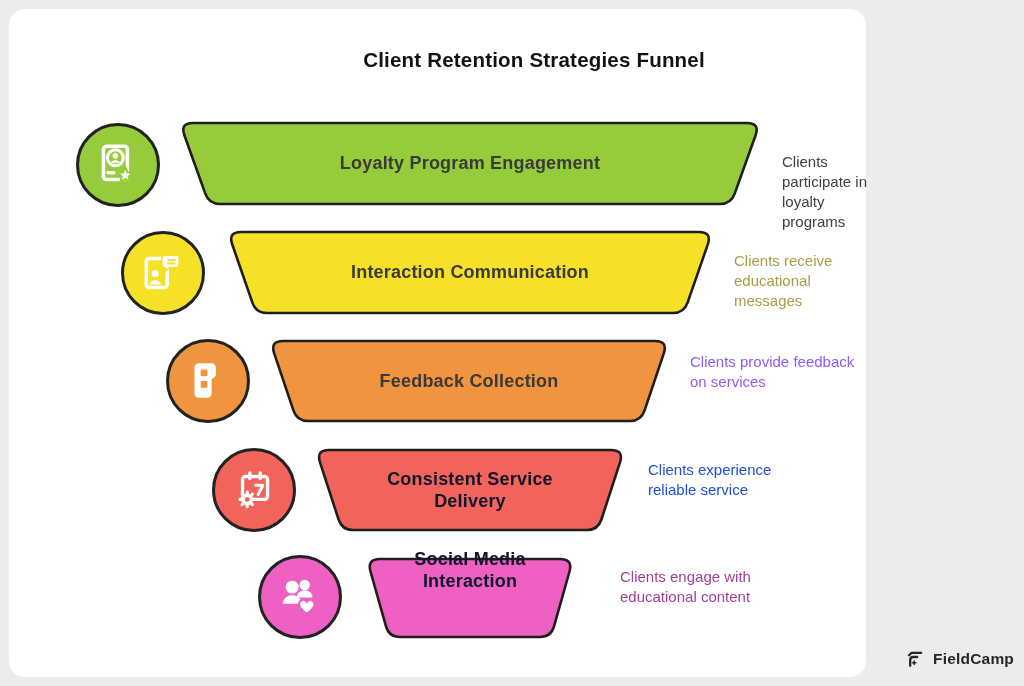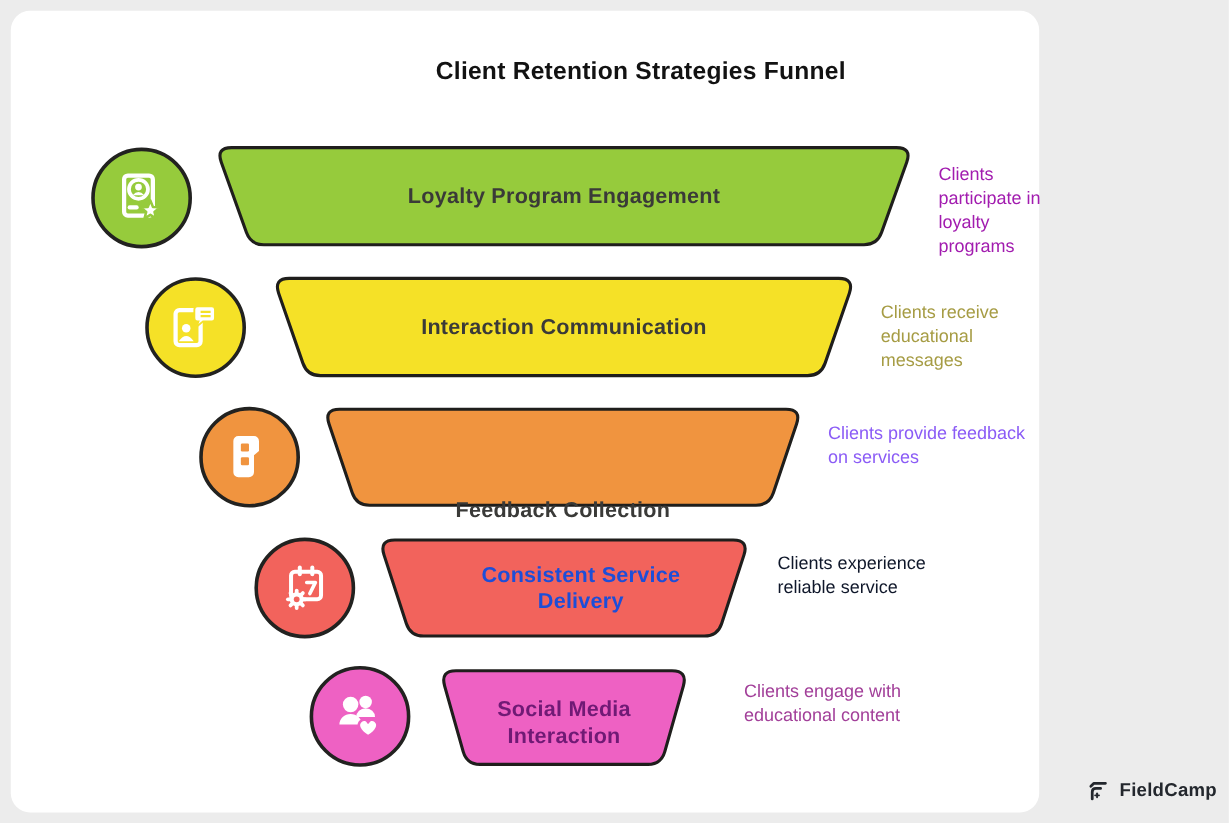--- a/index.html
+++ b/index.html
@@ -58,21 +58,21 @@
         <circle cx="21.5" cy="15.2" r="2.7" fill="#fff"></circle>
         <path d="M16.8,21.8 q4.7,-5.4 9.4,0 z" fill="#fff"></path>
         <line x1="14.5" y1="31.5" x2="20" y2="31.5" stroke="#fff" stroke-width="3.4" stroke-linecap="round"></line>
         <path d="M31,26 L33.1,31.2 38.6,31.5 34.3,35.1 35.7,40.5 31,37.5 26.3,40.5 27.7,35.1 23.4,31.5 28.9,31.2 Z" fill="#fff" stroke="currentColor" stroke-width="2" stroke-linejoin="round"></path>
       </svg>
     </div>
     <svg class="trap" width="588" height="89" viewBox="0 0 588 89" style="left: 176px; top: 119px;">
         <path class="trap-path" d="M8.4,16.2 Q4.0,4.0 17.0,4.0 L571.0,4.0 Q584.0,4.0 579.6,16.2 L558.7,74.6 Q555.0,85.0 544.0,85.0 L44.0,85.0 Q33.0,85.0 29.3,74.6 Z" fill="#96cb3c" stroke="#1f1e1c" stroke-width="2.6"></path>
       </svg>
     <div class="seg-label" style="left: 209px; top: 123px; width: 522px; height: 81px; color: rgb(58, 58, 56);">Loyalty Program Engagement</div>
-    <div class="annotation" style="left: 782px; top: 136px; color: #a21caf;">Clients participate in
+    <div class="annotation" style="left: 782px; top: 152px; color: #404040;">Clients participate in
 loyalty programs</div>
   </div>
 
   <div class="row">
     <div class="badge" style="left: 121px; top: 231px; background: rgb(245, 225, 39); color: rgb(245, 225, 39);">
       <svg viewBox="0 0 48 48" aria-hidden="true">
         <rect x="8" y="10" width="20" height="28" rx="3" fill="none" stroke="#fff" stroke-width="3.4"></rect>
         <circle cx="16.5" cy="24.5" r="3.4" fill="#fff"></circle>
         <path d="M10.5,35 q6,-8.5 12,0 z" fill="#fff"></path>
         <path d="M25,7 h12 a2.5,2.5 0 0 1 2.5,2.5 v7 a2.5,2.5 0 0 1 -2.5,2.5 h-7 l-5.5,4.5 1.8,-4.5 h-0.8 a2.5,2.5 0 0 1 -2.5,-2.5 v-7 a2.5,2.5 0 0 1 2.5,-2.5 z" fill="#fff" stroke="currentColor" stroke-width="1.5"></path>
@@ -92,21 +92,21 @@
     <div class="badge" style="left: 166px; top: 339px; background: rgb(240, 148, 63); color: rgb(240, 148, 63);">
       <svg viewBox="0 0 48 48" aria-hidden="true">
         <path d="M15,7 h12.5 a4,4 0 0 1 4,4 v8 l-4,3.5 v13.5 a4,4 0 0 1 -4,4 h-8.5 a4,4 0 0 1 -4,-4 v-25 a4,4 0 0 1 4,-4 z" fill="#fff"></path>
         <rect x="17" y="13" width="6.5" height="6.5" rx="1" fill="currentColor"></rect>
         <rect x="17" y="24" width="6.5" height="6.5" rx="1" fill="currentColor"></rect>
       </svg>
     </div>
     <svg class="trap" width="406" height="88" viewBox="0 0 406 88" style="left: 266px; top: 337px;">
         <path class="trap-path" d="M8.2,16.3 Q4.0,4.0 17.0,4.0 L389.0,4.0 Q402.0,4.0 397.8,16.3 L378.5,73.6 Q375.0,84.0 364.0,84.0 L42.0,84.0 Q31.0,84.0 27.5,73.6 Z" fill="#f0943f" stroke="#1f1e1c" stroke-width="2.6"></path>
       </svg>
-    <div class="seg-label" style="left: 297px; top: 341px; width: 344px; height: 80px; color: rgb(58, 58, 56); margin-top: 44px;">Feedback Collection</div>
+    <div class="seg-label" style="left: 297px; top: 341px; width: 344px; height: 80px; color: rgb(58, 58, 56);">Feedback Collection</div>
     <div class="annotation" style="left: 690px; top: 352px; color: #8b5cf6;">Clients provide feedback
 on services</div>
   </div>
 
   <div class="row">
     <div class="badge" style="left: 212px; top: 448px; background: rgb(242, 99, 92); color: rgb(242, 99, 92);">
       <svg viewBox="0 0 48 48" aria-hidden="true">
         <rect x="13" y="11" width="24" height="22" rx="3" fill="none" stroke="#fff" stroke-width="3.2"></rect>
         <line x1="20" y1="7.5" x2="20" y2="13" stroke="#fff" stroke-width="3.2" stroke-linecap="round"></line>
         <line x1="30" y1="7.5" x2="30" y2="13" stroke="#fff" stroke-width="3.2" stroke-linecap="round"></line>
@@ -117,40 +117,40 @@
           <line x1="12.55" y1="28.05" x2="22.45" y2="37.95"></line>
           <line x1="12.55" y1="37.95" x2="22.45" y2="28.05"></line>
         </g>
         <circle cx="17.5" cy="33" r="5.6" fill="#fff"></circle>
         <circle cx="17.5" cy="33" r="2.3" fill="currentColor"></circle>
       </svg>
     </div>
     <svg class="trap" width="316" height="88" viewBox="0 0 316 88" style="left: 312px; top: 446px;">
         <path class="trap-path" d="M8.0,16.4 Q4.0,4.0 17.0,4.0 L299.0,4.0 Q312.0,4.0 308.0,16.4 L289.4,73.5 Q286.0,84.0 275.0,84.0 L41.0,84.0 Q30.0,84.0 26.6,73.5 Z" fill="#f2635c" stroke="#1f1e1c" stroke-width="2.6"></path>
       </svg>
-    <div class="seg-label" style="left: 356px; top: 450px; width: 256px; height: 80px; color: #1d4ed8;">Consistent Service
+    <div class="seg-label" style="left: 342px; top: 450px; width: 256px; height: 80px; color: #0f172a;">Consistent Service
 Delivery</div>
-    <div class="annotation" style="left: 648px; top: 460px; color: #0f172a;">Clients experience
+    <div class="annotation" style="left: 648px; top: 460px; color: #1d4ed8;">Clients experience
 reliable service</div>
   </div>
 
   <div class="row">
     <div class="badge" style="left: 258px; top: 555px; background: rgb(238, 97, 195); color: rgb(238, 97, 195);">
       <svg viewBox="0 0 48 48" aria-hidden="true">
         <circle cx="28.5" cy="12.5" r="5" fill="#fff"></circle>
         <path d="M21,24.5 a7.5,7 0 0 1 15,0 z" fill="#fff"></path>
         <circle cx="16.5" cy="14.5" r="6.2" fill="#fff"></circle>
         <path d="M7.5,30.5 a9,8.5 0 0 1 18,0 z" fill="#fff"></path>
         <path d="M30.5,40 c-7,-4.6 -9.3,-9.3 -5.8,-12.3 c2.3,-2 5.3,-0.9 5.8,1.2 c0.5,-2.1 3.5,-3.2 5.8,-1.2 c3.5,3 1.2,7.7 -5.8,12.3 z" fill="#fff" stroke="currentColor" stroke-width="2" stroke-linejoin="round"></path>
       </svg>
     </div>
     <svg class="trap" width="214" height="86" viewBox="0 0 214 86" style="left: 363px; top: 555px;">
         <path class="trap-path" d="M7.5,16.5 Q4.0,4.0 17.0,4.0 L197.0,4.0 Q210.0,4.0 206.5,16.5 L191.0,71.4 Q188.0,82.0 177.0,82.0 L37.0,82.0 Q26.0,82.0 23.0,71.4 Z" fill="#ee61c3" stroke="#1f1e1c" stroke-width="2.6"></path>
       </svg>
-    <div class="seg-label" style="left: 389px; top: 563px; width: 162px; height: 78px; color: #701a75;">Social Media
+    <div class="seg-label" style="left: 389px; top: 531px; width: 162px; height: 78px; color: #0f172a;">Social Media
 Interaction</div>
     <div class="annotation" style="left: 620px; top: 567px; color: rgb(162, 63, 153);">Clients engage with
 educational content</div>
   </div>
 
   <div class="brand">
     <svg viewBox="0 0 24 24" fill="none" stroke="#23272d" stroke-width="2.4" stroke-linecap="round" stroke-linejoin="round">
       <path d="M6.3,7.6 L9,5 H19"></path>
       <path d="M7.5,18.5 V12.6 Q7.5,9.4 10.7,9.4 H14.8"></path>
       <g stroke-width="1.6">

